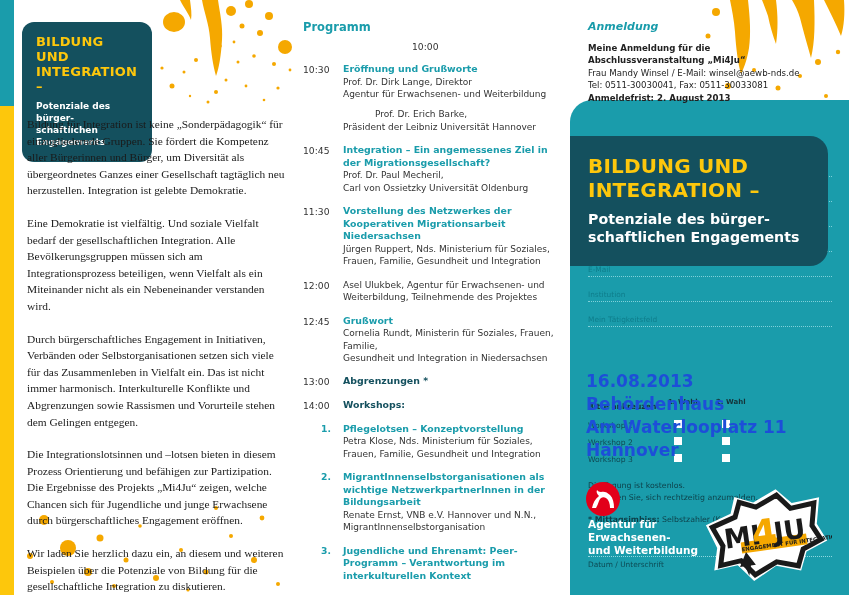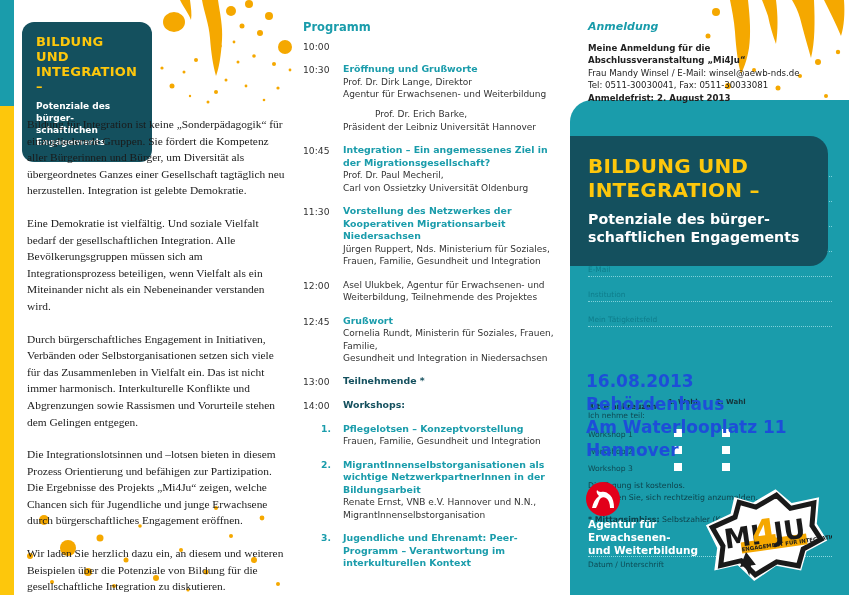--- a/index.html
+++ b/index.html
@@ -40,21 +40,21 @@
   .bodytext p{margin:0 0 16px 0;}
 
   
   .progcol{position:absolute;left:303px;top:0;width:255px;}
   .prog-title{
     position:absolute;left:0;top:20px;
     color:#1a9cab;font-size:11.5px;font-weight:bold;
     font-family:"DejaVu Sans", sans-serif;
   }
   .prog-list{position:absolute;left:0;top:40px;width:258px;}
-  .prow{display:flex;margin-bottom:3px;}
+  .prow{display:flex;margin-bottom:3px;justify-content:center;}
   .ptime{
     width:40px;flex:0 0 40px;font-size:9.2px;color:#333;
     font-family:"DejaVu Sans", sans-serif;padding-top:1px;
   }
   .pbody{flex:1 1 auto;}
   .phead{
     font-size:9.4px;font-weight:bold;line-height:12.6px;
     font-family:"DejaVu Sans", sans-serif;color:#14505e;
   }
   .phead.tealhead{color:#1a9cab;}
@@ -306,35 +306,36 @@
         <div class="pbody">
           <div class="phead tealhead">Grußwort</div>
           <div class="psub">Cornelia Rundt, Ministerin für Soziales, Frauen, Familie,</div>
           <div class="psub">Gesundheit und Integration in Niedersachsen</div>
         </div>
       </div>
 
       <div class="prow pad">
         <div class="ptime">13:00</div>
         <div class="pbody">
-          <div class="phead">Teilnehmende *</div>
+          <div class="phead">Abgrenzungen *</div>
         </div>
       </div>
 
       <div class="prow pad">
         <div class="ptime">14:00</div>
         <div class="pbody">
           <div class="phead">Workshops:</div>
         </div>
       </div>
 
       <div class="wrow">
         <div class="wnum">1.</div>
         <div class="pbody">
           <div class="phead tealhead">Pflegelotsen – Konzeptvorstellung</div>
+          <div class="psub">Petra Klose, Nds. Ministerium für Soziales,</div>
           <div class="psub">Frauen, Familie, Gesundheit und Integration</div>
         </div>
       </div>
 
       <div class="wrow">
         <div class="wnum">2.</div>
         <div class="pbody">
           <div class="phead tealhead">MigrantInnenselbstorganisationen als wichtige NetzwerkpartnerInnen in der Bildungsarbeit</div>
           <div class="psub">Renate Ernst, VNB e.V. Hannover und N.N.,</div>
           <div class="psub">MigrantInnenselbstorganisation</div>
@@ -385,21 +386,20 @@
       <div class="gline">
           <span>Institution</span>
         </div>
       <div class="gline">
           <span>Mein Tätigkeitsfeld</span>
         </div>
     </div>
 
     <div class="checkblock">
       <div class="cb-title">Bitte ankreuzen:</div>
-      <div>Ich nehme teil:</div>
       <div class="cb-cols">1. Wahl</div>
       <div class="cb-col2">2. Wahl</div>
       <div style="height:10px"></div>
       <div class="cb-row">
         <span>Workshop 1</span>
         <span class="cb-box" style="left:86px;top:-1px"></span>
         <span class="cb-box" style="left:134px;top:-1px"></span>
       </div>
       <div class="cb-row">
         <span>Workshop 2</span>

